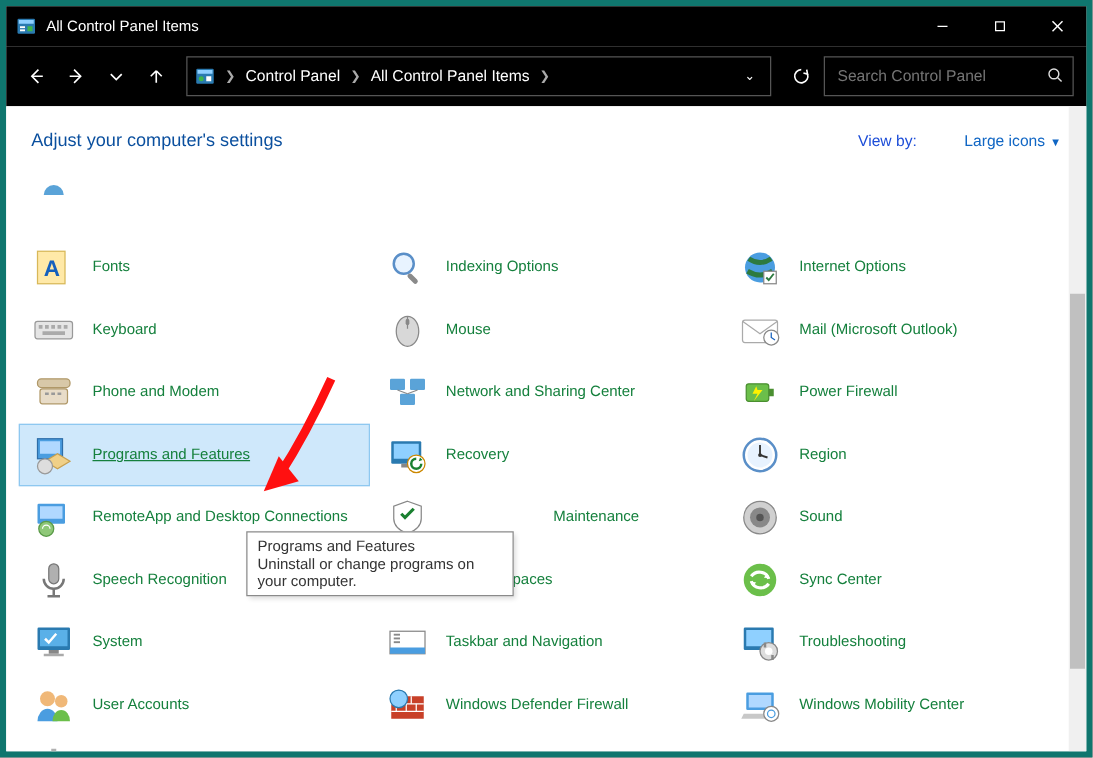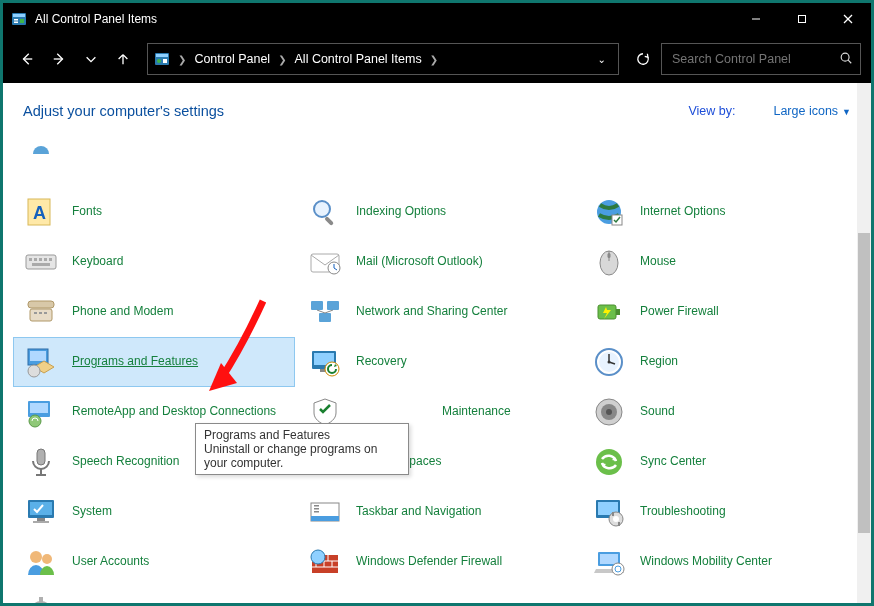--- a/index.html
+++ b/index.html
@@ -1,18 +1,18 @@
 <!DOCTYPE html>
 <html><head>
 <meta charset="utf-8">
 <style>
 * { margin: 0; padding: 0; box-sizing: border-box; font-family: "Segoe UI", Arial, sans-serif; }
 body { width: 874px; height: 606px; overflow: hidden; background: #000; position: relative; }
 
-.window { width: 874px; height: 606px; background: #fff; display: flex; flex-direction: column; border: 3px solid #0f766e; }
+.window { width: 874px; height: 606px; background: #fff; display: flex; flex-direction: column; border: 5px solid #0f766e; }
 
 
 .titlebar { height: 32px; background: #000; color: #fff; display: flex; align-items: center; padding-left: 8px; }
 .titlebar .app-icon { width: 16px; height: 16px; margin-right: 8px; display: flex; align-items: center; justify-content: center; }
 .titlebar .title { font-size: 12px; flex: 1; }
 .win-controls { display: flex; height: 100%; }
 .win-btn { width: 46px; height: 100%; display: flex; align-items: center; justify-content: center; color: #fff; font-size: 14px; }
 .win-btn svg { width: 10px; height: 10px; }
 
 
@@ -218,37 +218,37 @@
                 <rect x="20" y="13" width="3" height="3" fill="#aaa"></rect>
                 <rect x="25" y="13" width="3" height="3" fill="#aaa"></rect>
                 <rect x="8" y="18" width="18" height="3" fill="#aaa"></rect>
               </svg>
             </span>
           <span class="label">Keyboard</span>
         </div>
         <div class="item">
           <span class="icon">
               <svg viewBox="0 0 34 34">
+                <ellipse cx="17" cy="18" rx="9" ry="12" fill="#d8d8d8" stroke="#888"></ellipse>
+                <line x1="17" y1="6" x2="17" y2="16" stroke="#888"></line>
+                <rect x="15.5" y="8" width="3" height="5" rx="1.5" fill="#888"></rect>
+              </svg>
+            </span>
+          <span class="label">Mouse</span>
+        </div>
+        <div class="item">
+          <span class="icon">
+              <svg viewBox="0 0 34 34">
                 <rect x="3" y="9" width="28" height="18" rx="2" fill="#fff" stroke="#aaa"></rect>
                 <path d="M3 10 L17 20 L31 10" fill="none" stroke="#aaa"></path>
                 <circle cx="26" cy="23" r="6" fill="#fff" stroke="#888"></circle>
                 <path d="M26 19 v4 l3 2" stroke="#1560bd" fill="none"></path>
               </svg>
             </span>
           <span class="label">Mail (Microsoft Outlook)</span>
-        </div>
-        <div class="item">
-          <span class="icon">
-              <svg viewBox="0 0 34 34">
-                <ellipse cx="17" cy="18" rx="9" ry="12" fill="#d8d8d8" stroke="#888"></ellipse>
-                <line x1="17" y1="6" x2="17" y2="16" stroke="#888"></line>
-                <rect x="15.5" y="8" width="3" height="5" rx="1.5" fill="#888"></rect>
-              </svg>
-            </span>
-          <span class="label">Mouse</span>
         </div>
 
         <div class="item">
           <span class="icon">
               <svg viewBox="0 0 34 34">
                 <rect x="6" y="14" width="22" height="12" rx="2" fill="#e8dcc8" stroke="#b09868"></rect>
                 <rect x="4" y="6" width="26" height="7" rx="3" fill="#d8c8a8" stroke="#b09868"></rect>
                 <rect x="10" y="17" width="3" height="2" fill="#999"></rect>
                 <rect x="15" y="17" width="3" height="2" fill="#999"></rect>
                 <rect x="20" y="17" width="3" height="2" fill="#999"></rect>

